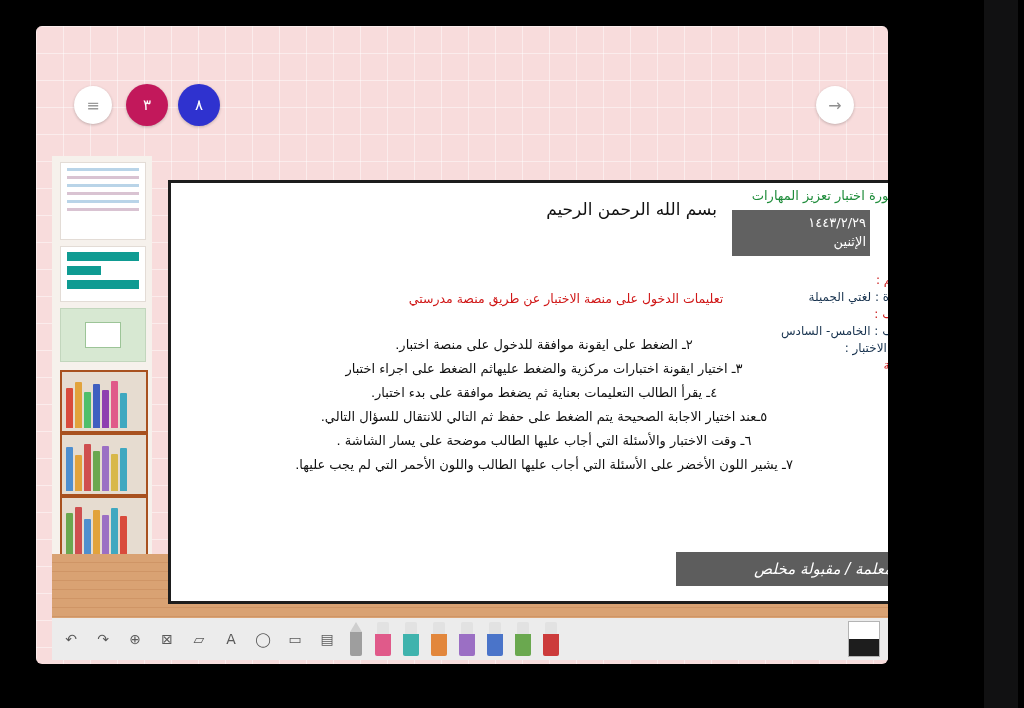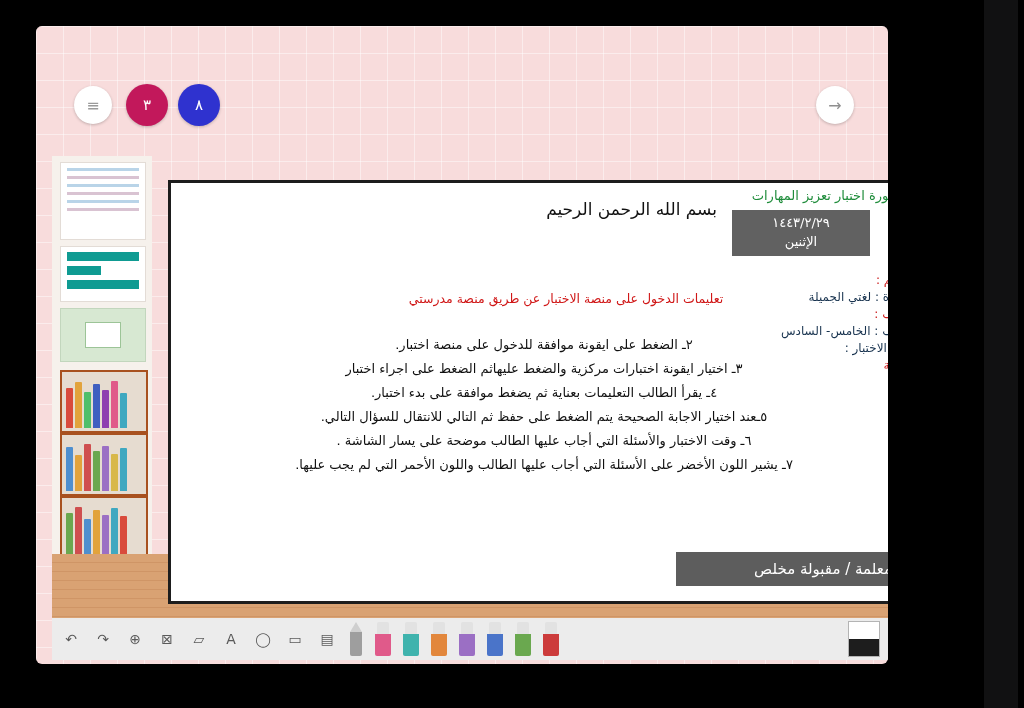--- a/index.html
+++ b/index.html
@@ -400,21 +400,20 @@
     margin: 3px 4px 0 0;
     text-align: right;
   }
   #date-box {
     position: absolute;
     left: 16px;
     top: 24px;
     width: 130px;
     background: #616161;
     color: #ffffff;
-    text-align: center;
     padding: 3px 4px 5px 4px;
     font-size: 13px;
     line-height: 19px;
   }
 
   
   #teacher-bar {
     position: absolute;
     left: 640px;
     bottom: 78px;
@@ -422,20 +421,21 @@
     height: 34px;
     background: #5d5d5d;
     color: #ffffff;
     direction: rtl;
     display: flex;
     align-items: center;
     padding-right: 12px;
     box-sizing: border-box;
     font-size: 15px;
     z-index: 4;
+    font-style: italic;
   }
 </style>
 </head>
 <body>
 
 <div id="stage">
 
   <div class="letterbox-right">
     <div class="inner-strip"></div>
   </div>

